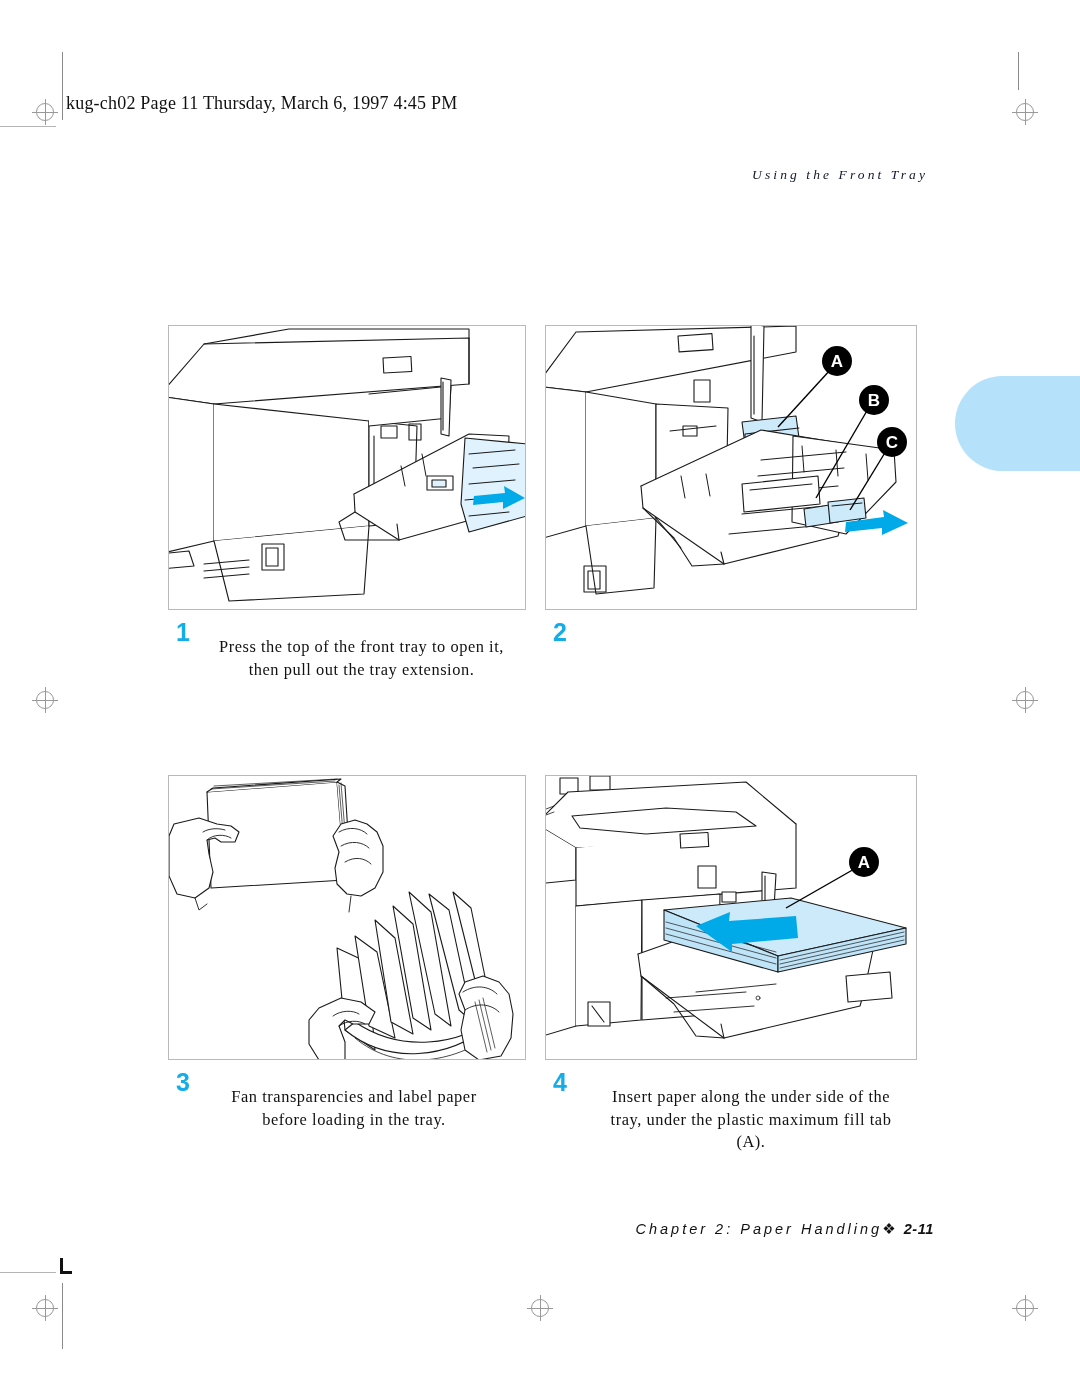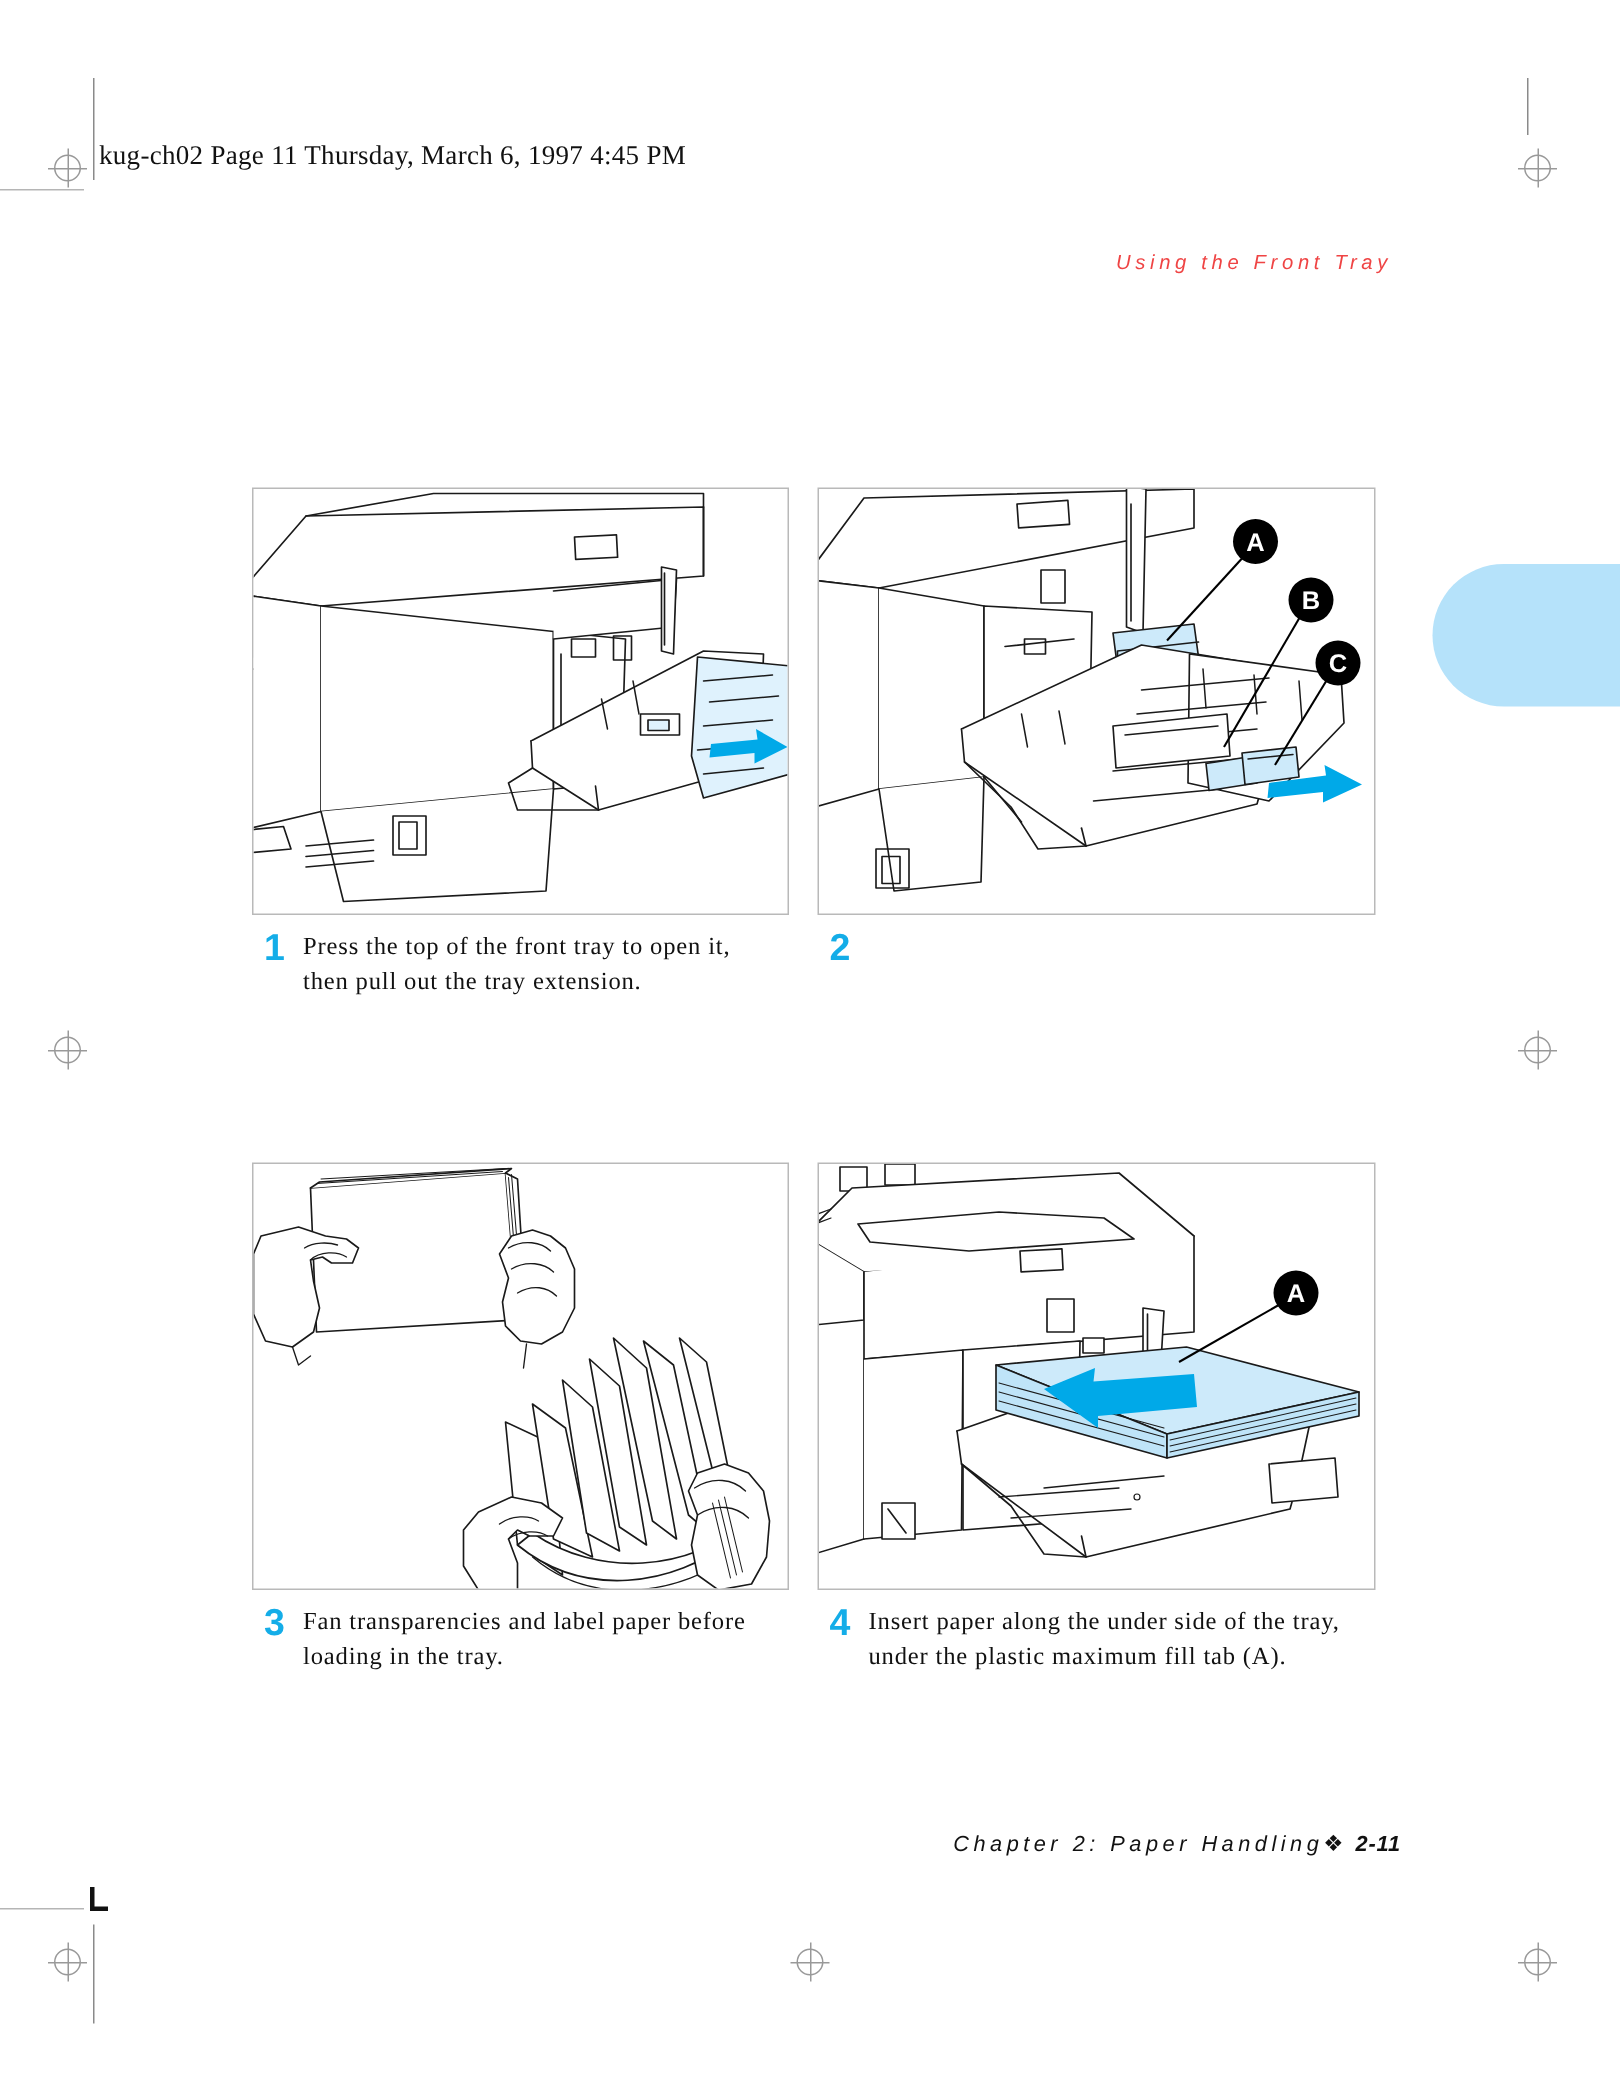--- a/index.html
+++ b/index.html
@@ -71,25 +71,25 @@
     color: #111;
     white-space: nowrap;
     letter-spacing: 0.2px;
   }
 
   
   .running-head {
     position: absolute;
     right: 152px;
     top: 167px;
-    font-family: Liberation Sans, sans-serif;
+    font-family: Liberation Serif, serif;
     font-style: italic;
     font-size: 13.5px;
     letter-spacing: 3.1px;
-    color: #ef4444;
+    color: #0f172a;
     white-space: nowrap;
   }
 
   
   .thumb-tab {
     position: absolute;
     left: 955px;
     top: 376px;
     width: 130px;
     height: 95px;
@@ -138,21 +138,21 @@
     flex: 0 0 26px;
     text-align: left;
   }
   .step-body {
     font-family: "Liberation Serif", "DejaVu Serif", serif;
     font-size: 16.4px;
     line-height: 22.5px;
     color: #111;
     letter-spacing: 0.55px;
   }
-  .step-body p { margin: 0; }
+  .step-body p { margin: 16px; text-align: center; }
   .step-body p + p { margin-top: 14px; }
 
   
   .doc-footer {
     position: absolute;
     right: 146px;
     bottom: 159px;
     font-family: "Liberation Sans", "DejaVu Sans", sans-serif;
     font-style: italic;
     font-size: 14.5px;

